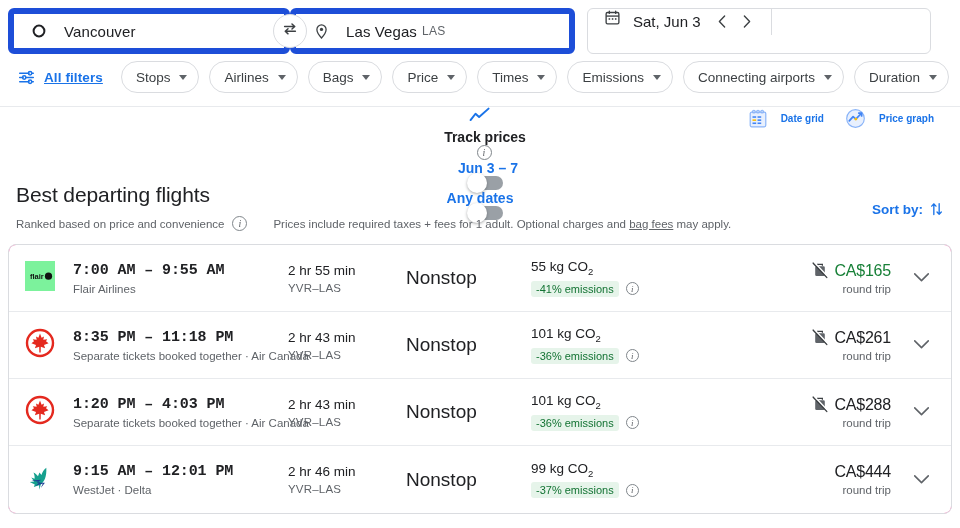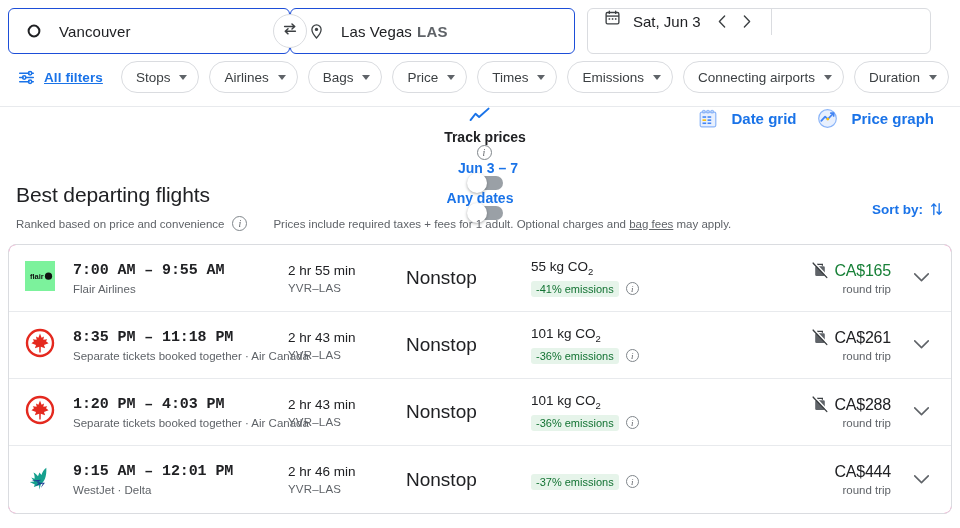--- a/index.html
+++ b/index.html
@@ -21,45 +21,44 @@
   }
   .field-group {
     display: flex;
     align-items: center;
     height: 46px;
   }
   .place-field {
     display: flex;
     align-items: center;
     height: 46px;
-    border: 1px solid #1d4ed8;
+    border: 6px solid #1d4ed8;
     border-radius: 6px;
     background: #fff;
     padding: 0 14px;
   }
   .place-origin { width: 282px; }
   .place-dest  { width: 285px; }
   .place-field .ficon {
     width: 22px; height: 22px;
     display: flex; align-items: center; justify-content: center;
     margin-right: 14px;
     flex: 0 0 auto;
   }
   .place-text {
     font-size: 15px;
     color: #202124;
     letter-spacing: .1px;
     white-space: nowrap;
   }
   .place-code {
-    font-size: 15px;
+    font-size: 12px;
     color: #5f6368;
     margin-left: 5px;
     letter-spacing: .3px;
-    font-weight: bold;
   }
   .swap-btn {
     width: 34px; height: 34px;
     border-radius: 50%;
     border: 1px solid #dadce0;
     background: #fff;
     display: flex; align-items: center; justify-content: center;
     margin: 0 -17px;
     position: relative;
     z-index: 3;
@@ -197,21 +196,21 @@
   }
   .track-right {
     position: absolute;
     right: 16px;
     display: flex;
     align-items: center;
   }
   .viewbtn {
     display: flex; align-items: center;
     color: #1a73e8;
-    font-size: 15px;
+    font-size: 10px;
     font-weight: 600;
     cursor: pointer;
     padding: 0 10px;
   }
   .viewbtn .ficon { margin-right: 12px; display:flex; }
 
   
   .sec-head {
     padding: 16px 16px 0 16px;
     position: relative;
@@ -707,20 +706,21 @@
       <div class="f-airline">WestJet · Delta</div>
     </div>
     <div class="col-dur">
       <div class="f-dur">2 hr 46 min</div>
       <div class="f-route">YVR–LAS</div>
     </div>
     <div class="col-stops">
       <div class="f-stops">Nonstop</div>
     </div>
     <div class="col-co2">
+      <div class="f-co2"><span>99 kg CO</span><sub>2</sub></div>
       <div class="emi-line">
         <span class="emi-badge">-37% emissions</span>
         <span class="info-i">i</span>
       </div>
     </div>
     <div class="col-price">
       <div class="price-line">
         <span class="price">CA$444</span>
       </div>
       <div class="trip">round trip</div>

